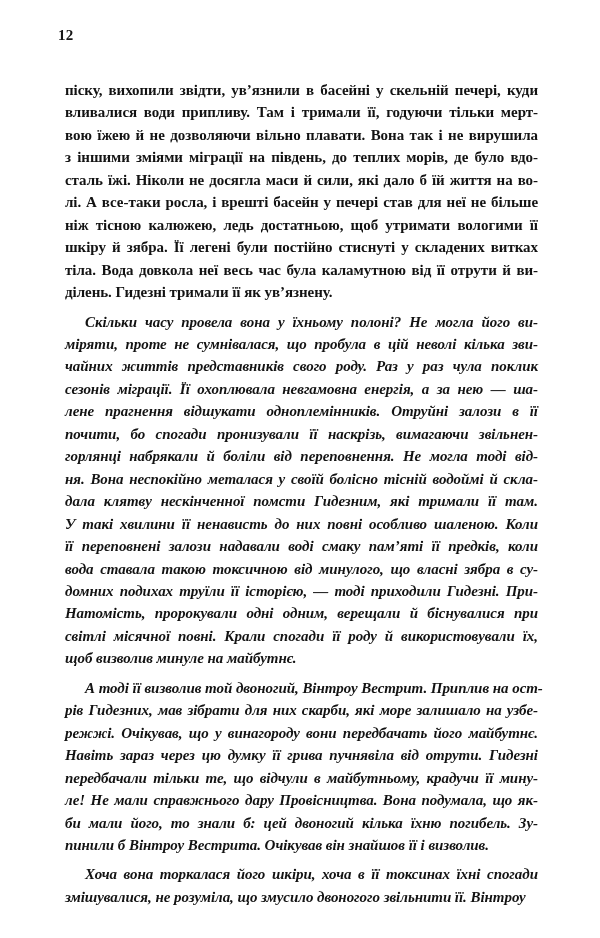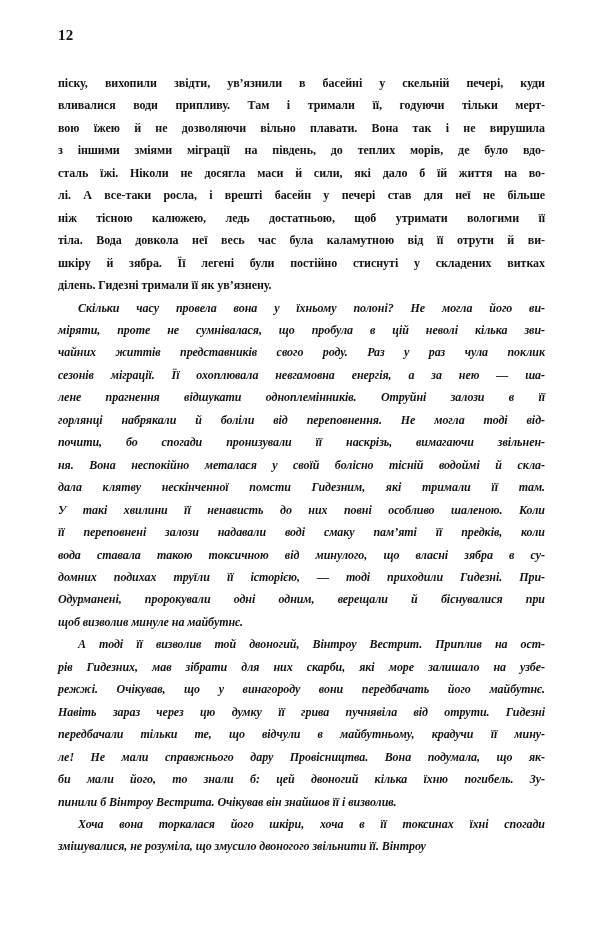--- a/index.html
+++ b/index.html
@@ -32,22 +32,22 @@
     line-height: 1;
     color: #161616;
   }
   .text-block {
     position: absolute;
     top: 72px;
     left: 58px;
     width: 487px;
   }
   .para {
-    margin: 0;
-    font-size: 12px;
+    margin: 7px;
+    font-size: 15px;
     line-height: 22.45px;
     text-align: justify;
     text-justify: inter-word;
     font-weight: 600;
     letter-spacing: -0.05px;
     word-spacing: 0px;
     color: #131313;
     hyphens: manual;
   }
   .para + .para {
@@ -81,39 +81,40 @@
 
   <div class="text-block">
     <p class="para">
         <span class="line just">піску, вихопили звідти, ув’язнили в басейні у скельній печері, куди</span>
         <span class="line just">вливалися води припливу. Там і тримали її, годуючи тільки мерт-</span>
         <span class="line just">вою їжею й не дозволяючи вільно плавати. Вона так і не вирушила</span>
         <span class="line just">з іншими зміями міграції на південь, до теплих морів, де було вдо-</span>
         <span class="line just">сталь їжі. Ніколи не досягла маси й сили, які дало б їй життя на во-</span>
         <span class="line just">лі. А все-таки росла, і врешті басейн у печері став для неї не більше</span>
         <span class="line just">ніж тісною калюжею, ледь достатньою, щоб утримати вологими її</span>
+        <span class="line just">шкіру й зябра. Її легені були постійно стиснуті у складених витках</span>
         <span class="line just">тіла. Вода довкола неї весь час була каламутною від її отрути й ви-</span>
-        <span class="line just">шкіру й зябра. Її легені були постійно стиснуті у складених витках</span>
         <span class="line last">ділень. Гидезні тримали її як ув’язнену.</span>
       </p>
     <p class="para">
         <span class="line just"><span class="indent"></span>Скільки часу провела вона у їхньому полоні? Не могла його ви-</span>
         <span class="line just">міряти, проте не сумнівалася, що пробула в цій неволі кілька зви-</span>
         <span class="line just">чайних життів представників свого роду. Раз у раз чула поклик</span>
         <span class="line just">сезонів міграції. Її охоплювала невгамовна енергія, а за нею — ша-</span>
         <span class="line just">лене прагнення відшукати одноплемінників. Отруйні залози в її</span>
+        <span class="line just">почити, бо спогади пронизували її наскрізь, вимагаючи звільнен-</span>
         <span class="line just">горлянці набрякали й боліли від переповнення. Не могла тоді від-</span>
-        <span class="line just">почити, бо спогади пронизували її наскрізь, вимагаючи звільнен-</span>
         <span class="line just">ня. Вона неспокійно металася у своїй болісно тісній водоймі й скла-</span>
         <span class="line just">дала клятву нескінченної помсти Гидезним, які тримали її там.</span>
         <span class="line just">У такі хвилини її ненависть до них повні особливо шаленою. Коли</span>
         <span class="line just">її переповнені залози надавали воді смаку пам’яті її предків, коли</span>
         <span class="line just">вода ставала такою токсичною від минулого, що власні зябра в су-</span>
         <span class="line just">домних подихах труїли її історією, — тоді приходили Гидезні. При-</span>
-        <span class="line just">Одурманені, пророкували одні одним, верещали й біснувалися при</span>
+        <span class="line just">Натомість, пророкували одні одним, верещали й біснувалися при</span>
+        <span class="line just">світлі місячної повні. Крали спогади її роду й використовували їх,</span>
         <span class="line last">щоб визволив минуле на майбутнє.</span>
       </p>
     <p class="para">
         <span class="line just"><span class="indent"></span>А тоді її визволив той двоногий, Вінтроу Вестрит. Приплив на ост-</span>
         <span class="line just">рів Гидезних, мав зібрати для них скарби, які море залишало на узбе-</span>
         <span class="line just">режжі. Очікував, що у винагороду вони передбачать його майбутнє.</span>
         <span class="line just">Навіть зараз через цю думку її грива пучнявіла від отрути. Гидезні</span>
         <span class="line just">передбачали тільки те, що відчули в майбутньому, крадучи її мину-</span>
         <span class="line just">ле! Не мали справжнього дару Провісництва. Вона подумала, що як-</span>
         <span class="line just">би мали його, то знали б: цей двоногий кілька їхню погибель. Зу-</span>

